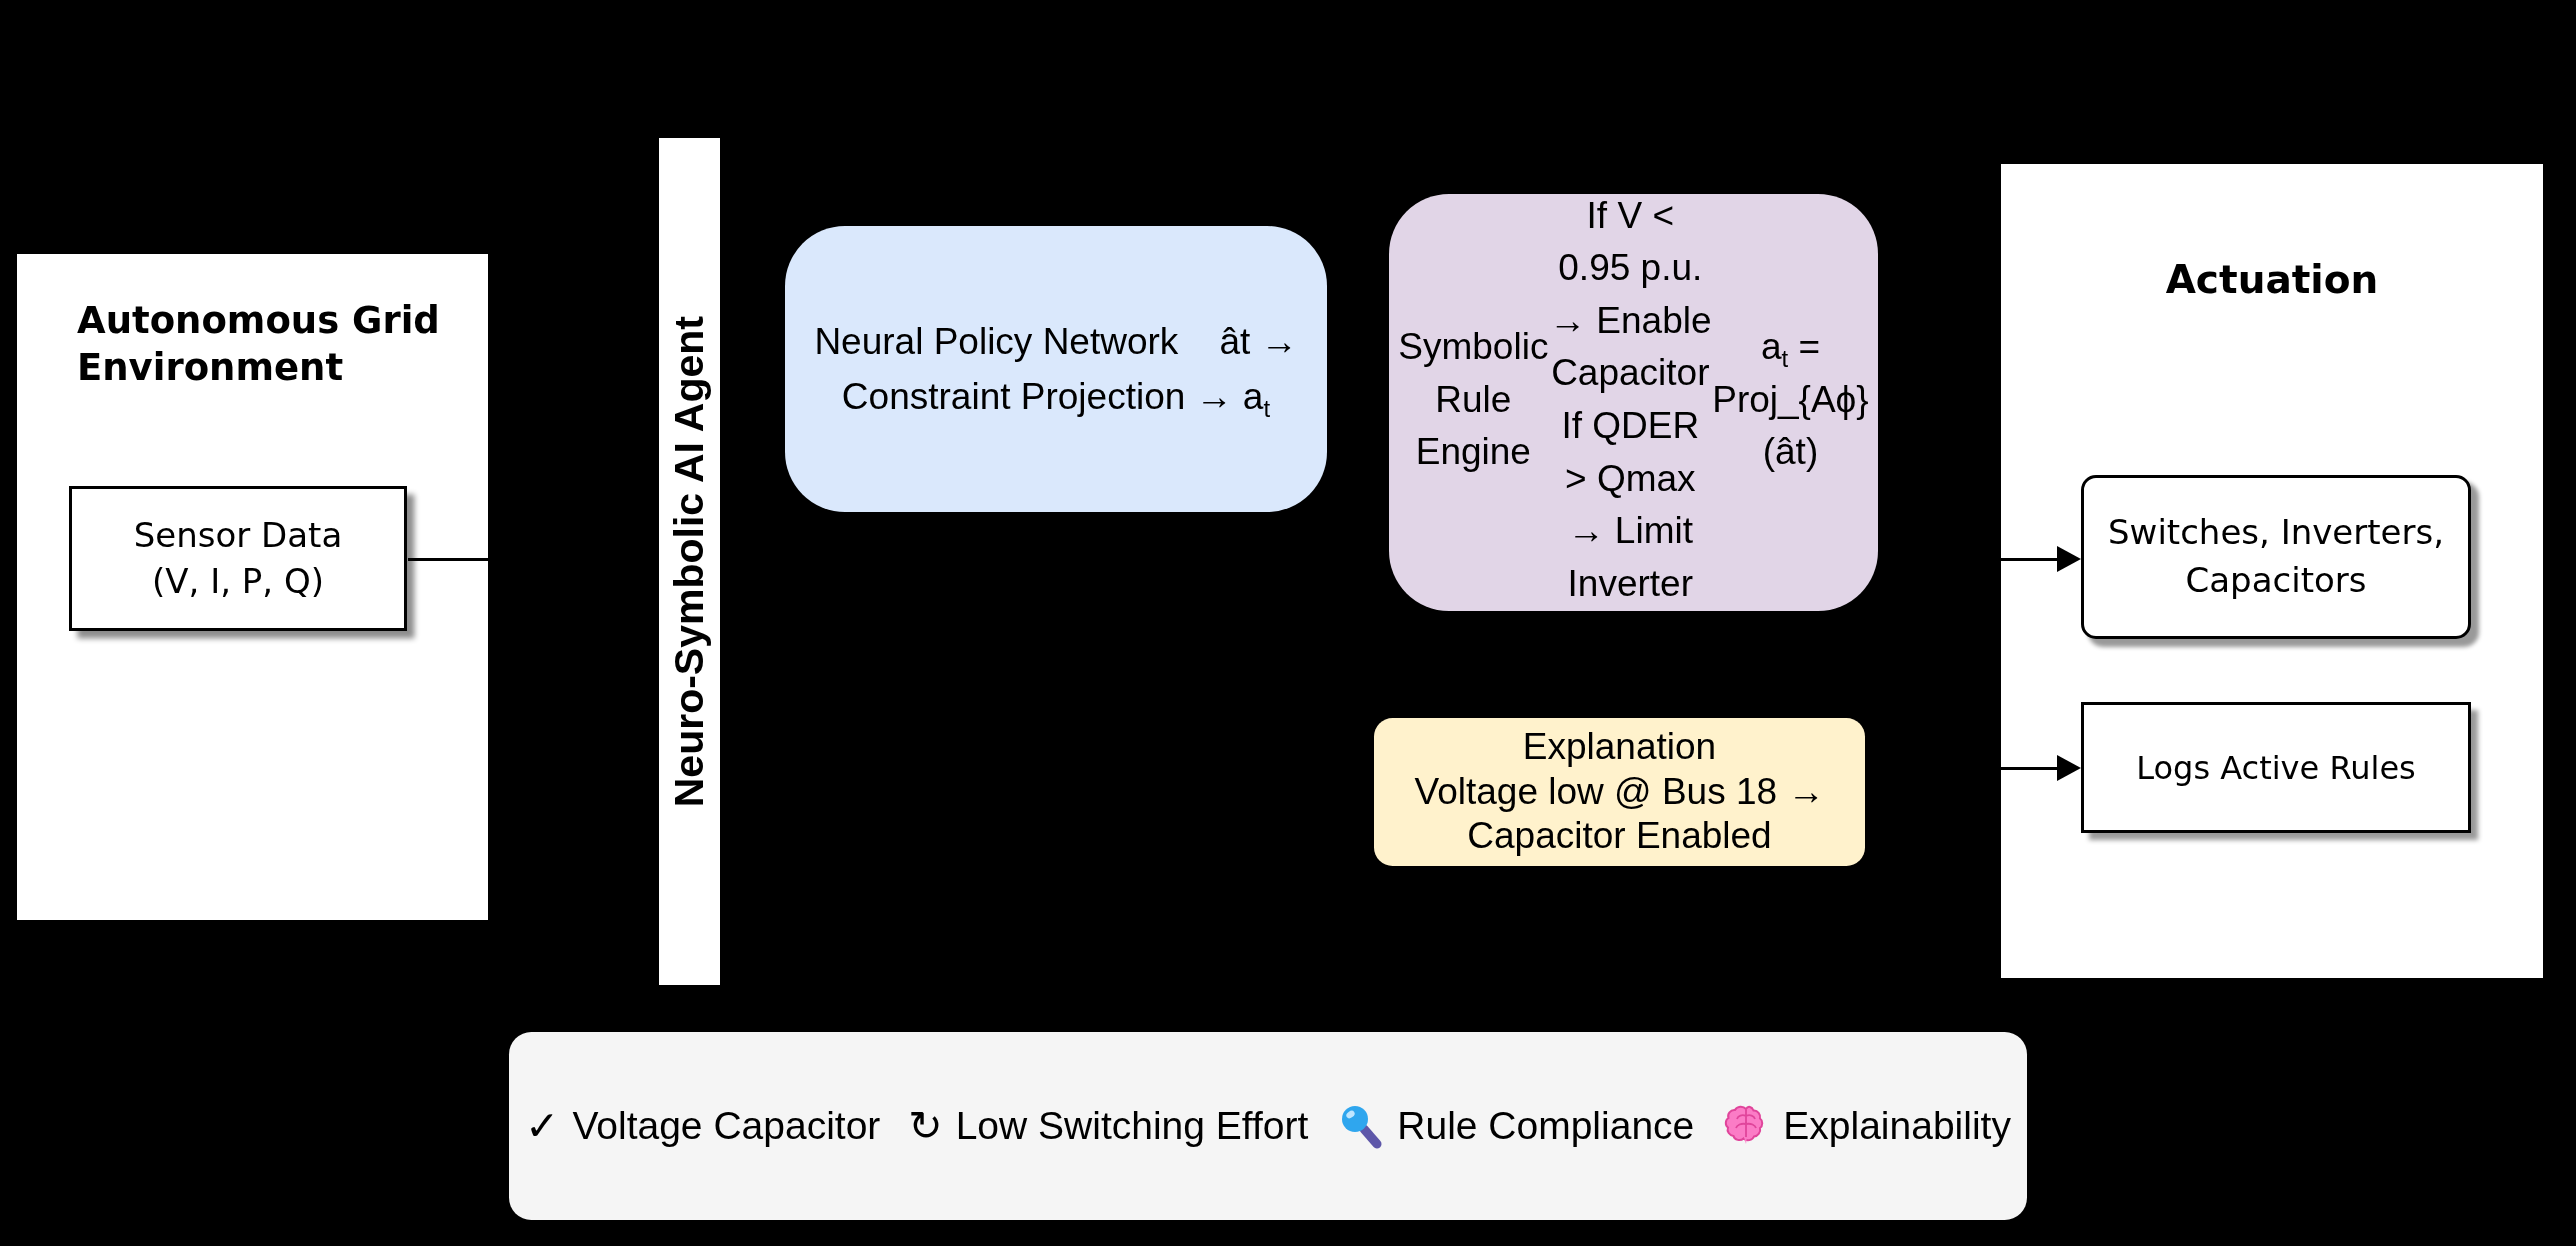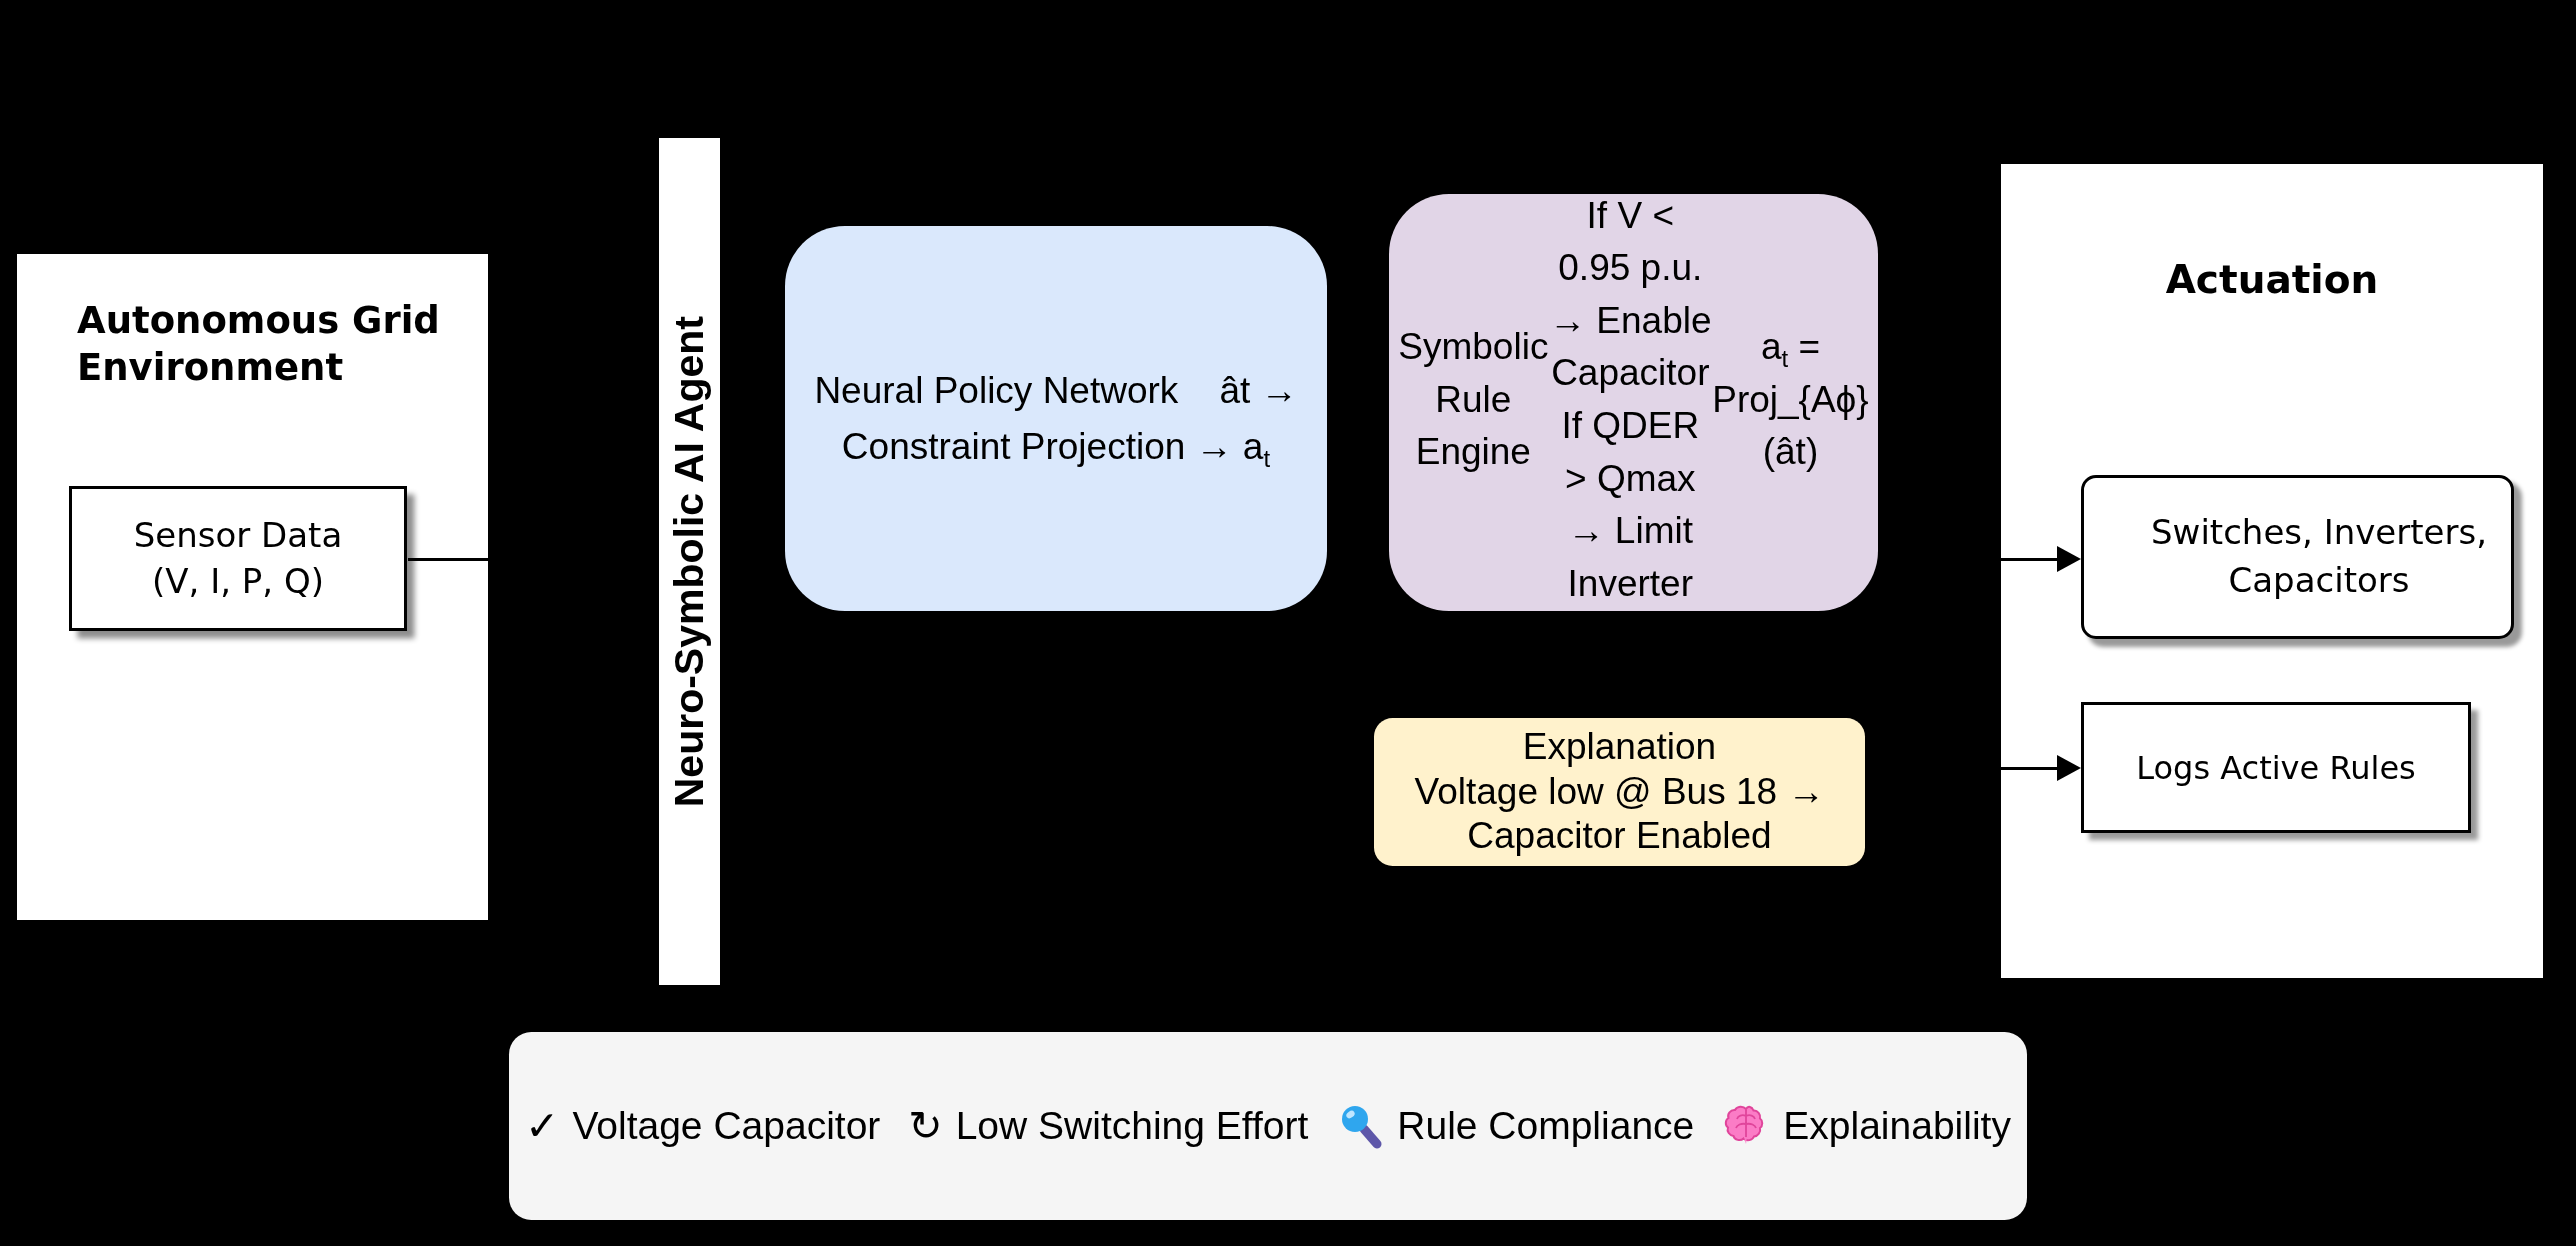--- a/index.html
+++ b/index.html
@@ -17,42 +17,42 @@
               box-shadow:8.4px 8.4px 5.6px rgba(0,0,0,0.45);}
   .env-connector{position:absolute;left:391px;top:304px;width:80px;height:2.8px;background:#000;}
 
   
   .agent-bar{position:absolute;left:659px;top:138px;width:61px;height:847px;background:#fff;
              display:flex;align-items:center;justify-content:center;}
   .agent-bar span{writing-mode:vertical-rl;transform:rotate(180deg);
                   font-weight:bold;font-size:41px;white-space:nowrap;}
 
   
-  .neural-box{position:absolute;left:785px;top:226px;width:542px;height:385px;border-radius:60px;
+  .neural-box{position:absolute;left:785px;top:226px;width:542px;height:286px;border-radius:60px;
               display:flex;flex-direction:column;align-items:center;justify-content:center;
               font-size:37px;line-height:1.5;text-align:center;white-space:pre-wrap;}
   .symbolic-box{position:absolute;left:1389px;top:194px;width:489px;height:417px;border-radius:60px;
               display:flex;flex-direction:row;align-items:center;justify-content:space-between;
               padding:32px 9.3px 37px 9.3px;box-sizing:border-box;
               font-size:37px;line-height:1.42;text-align:center;}
   .explanation-box{position:absolute;left:1374px;top:718px;width:491px;height:148px;border-radius:18.6px;
               display:flex;flex-direction:column;align-items:center;justify-content:center;
               font-size:37px;line-height:1.21;text-align:center;}
   sub.t{font-size:24px;vertical-align:-7.5px;line-height:0;}
   .formula{white-space:pre-wrap;}
 
   
   .act-panel{position:absolute;left:2001px;top:164px;width:542px;height:814px;background:#fff;}
   .act-title{padding-top:93px;text-align:center;font-family:"DejaVu Sans",sans-serif;
              font-weight:bold;font-size:39px;}
   .targets-box{position:absolute;left:80px;top:311px;width:384px;height:158px;
                border:3.7px solid #000;border-radius:15px;background:#fff;
                display:flex;flex-direction:column;justify-content:center;
                text-align:center;font-family:"DejaVu Sans",sans-serif;font-size:34px;line-height:1.4;
-               box-shadow:7.5px 7.5px 4.7px rgba(0,0,0,0.4);padding-left:43px;}
+               box-shadow:7.5px 7.5px 4.7px rgba(0,0,0,0.4);}
   .logs-box{position:absolute;left:80px;top:538px;width:384px;height:125px;
                border:3.7px solid #000;background:#fff;
                display:flex;align-items:center;justify-content:center;text-align:center;
                font-family:"DejaVu Sans",sans-serif;font-size:32px;
                box-shadow:7.5px 7.5px 4.7px rgba(0,0,0,0.4);}
   .arrow{position:absolute;height:0;}
   .arrow .shaft{position:absolute;left:0;top:-0.9px;width:58px;height:2.8px;background:#000;}
   .arrow .head{position:absolute;left:56px;top:-13px;width:0;height:0;
                border-left:24px solid #000;border-top:13px solid transparent;border-bottom:13px solid transparent;}
   .arrow1{left:0;top:395px;}

